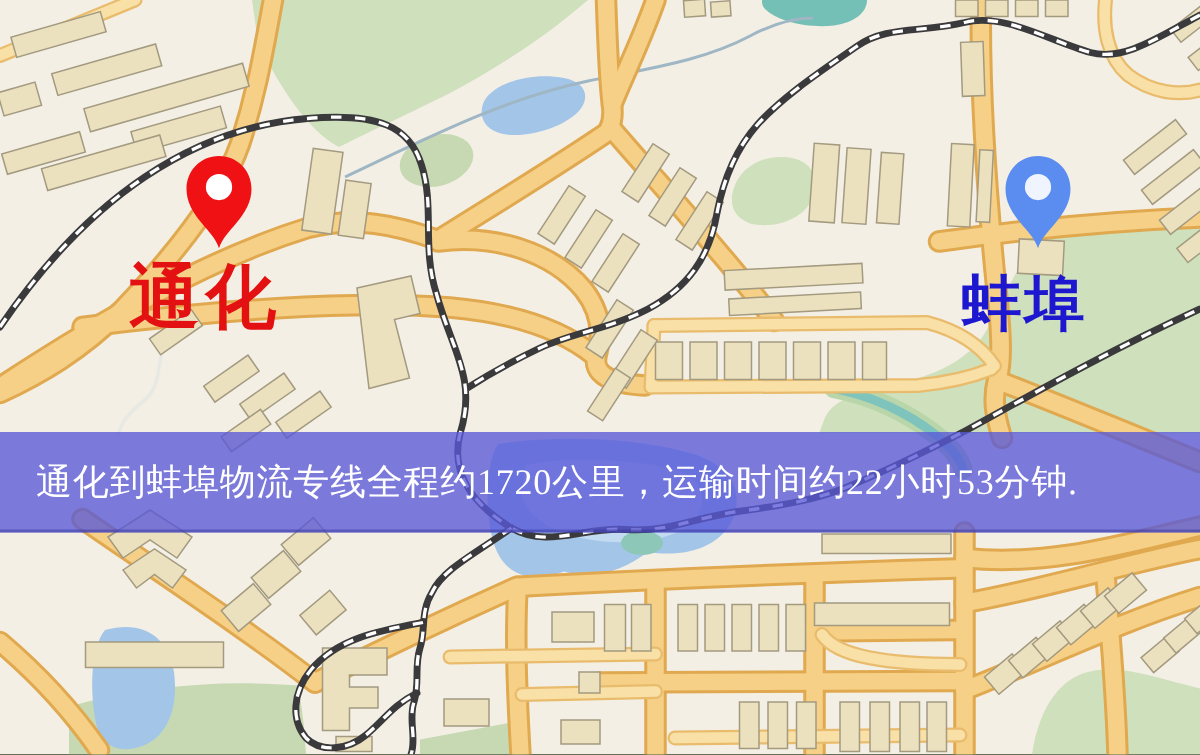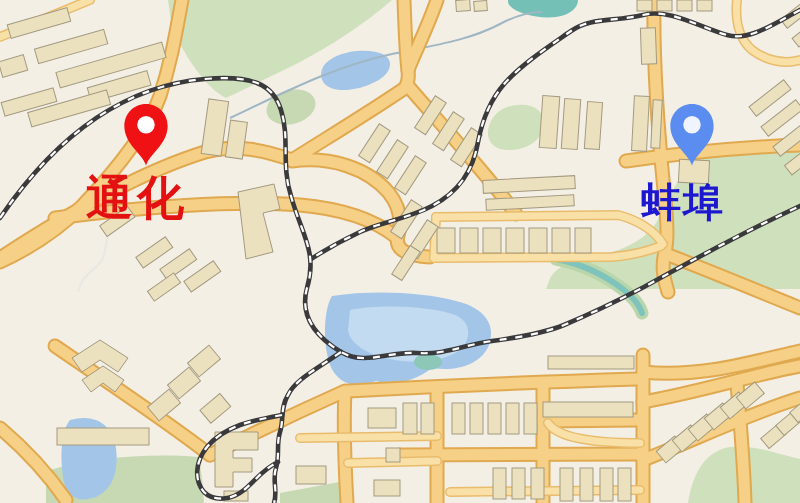--- a/index.html
+++ b/index.html
@@ -240,14 +240,17 @@
   <svg class="pin pin-origin" viewBox="0 0 46 64">
     <path d="M23,2 C11,2 2,11.5 2,23.5 C2,31.5 6,38.5 11.5,45 C16.5,51 21,55.5 23,61.5 C25,55.5 29.5,51 34.5,45 C40,38.5 44,31.5 44,23.5 C44,11.5 35,2 23,2 Z" fill="#f01114"></path>
     <circle cx="23" cy="22" r="8.5" fill="#ffffff"></circle>
   </svg>
 
   <svg class="pin pin-dest" viewBox="0 0 46 64">
     <path d="M23,2 C11,2 2,11.5 2,23.5 C2,31.5 6,38.5 11.5,45 C16.5,51 21,55.5 23,61.5 C25,55.5 29.5,51 34.5,45 C40,38.5 44,31.5 44,23.5 C44,11.5 35,2 23,2 Z" fill="#5b8cf0"></path>
     <circle cx="23" cy="22" r="8.5" fill="rgba(255,255,255,0.9)"></circle>
   </svg>
 
+  <div class="banner">
+    <span class="banner-text">通化到蚌埠物流专线全程约1720公里，运输时间约22小时53分钟.</span>
+  </div>
 
 </div>
 
 </body></html>

